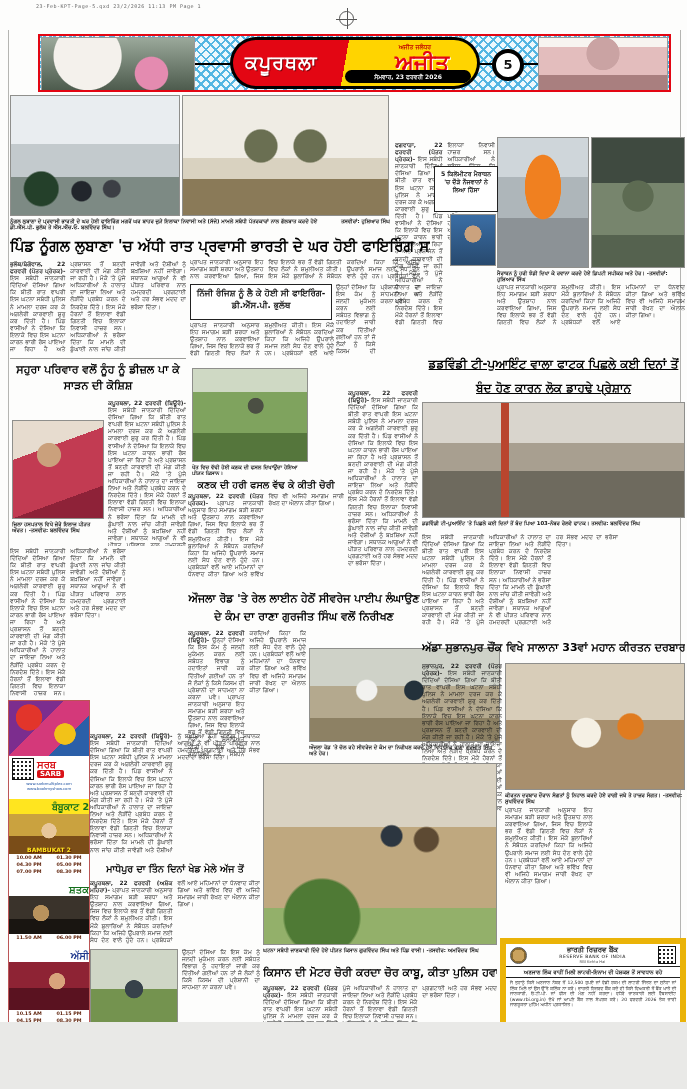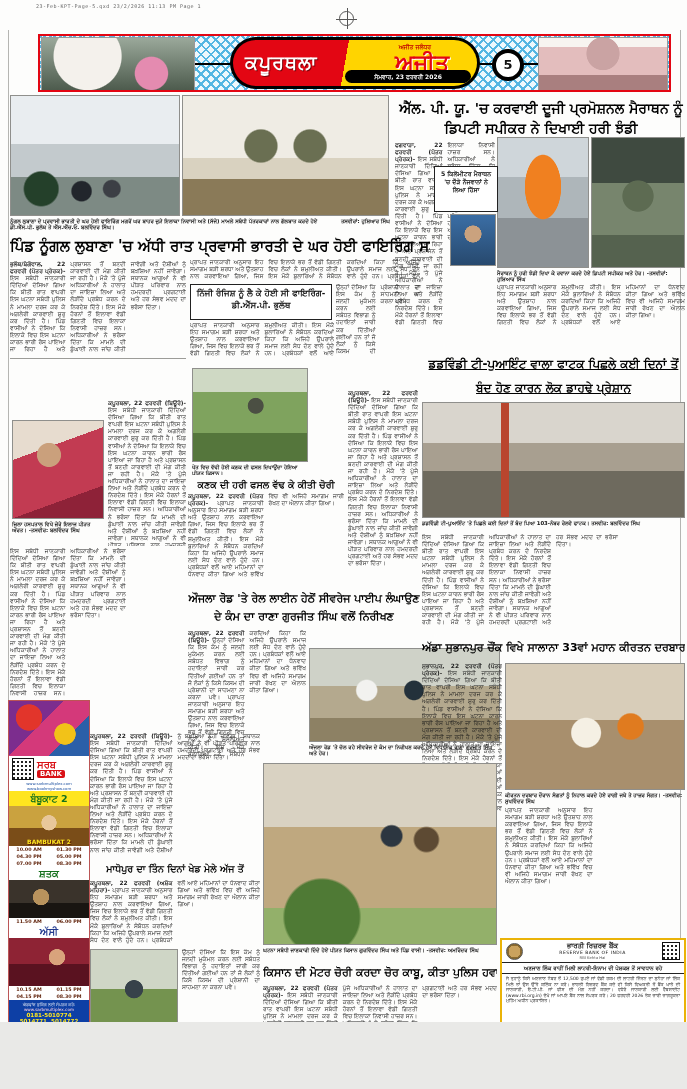--- a/index.html
+++ b/index.html
@@ -98,26 +98,26 @@
   .cinema{position:absolute;left:8px;top:700px;width:82px;height:365px;border:1px solid #b55;
           box-sizing:border-box;background:#fff;overflow:hidden;font-family:"DejaVu Sans",sans-serif;}
   .qr{background:
       repeating-linear-gradient(0deg,#111 0 2px,#fff 2px 4px),
       repeating-linear-gradient(90deg,#111 0 2px,#fff 2px 4px);background-blend-mode:screen;
       border:1px solid #111;}
   .cin-row{display:flex;align-items:center;gap:3px;padding:2px 3px;}
   .cin-name{font-size:10px;font-weight:bold;color:#d91217;line-height:10px;}
   .cin-latin{font-size:7px;font-weight:bold;color:#fff;background:#d91217;padding:0 3px;border-radius:2px;}
   .cin-url{font-size:3.8px;color:#1b4fa0;text-align:center;line-height:4.6px;}
-  .band{font-weight:bold;text-align:center;}
+  .band{font-weight:bold;text-align:right;margin-top:8px;}
   .times{display:grid;grid-template-columns:1fr 1fr;font-size:4.8px;font-weight:bold;color:#5a1a00;
          text-align:center;line-height:7px;}
   .contact{background:#0d3fa5;color:#fff;text-align:center;padding:2px 1px;}
   
-  .rbi{position:absolute;left:500px;top:938px;width:186px;height:127px;border:2px solid #eab308;
+  .rbi{position:absolute;left:500px;top:938px;width:186px;height:127px;border:6px solid #eab308;
        background:#fff;box-sizing:border-box;overflow:hidden;}
   .rbi-head{display:flex;align-items:center;justify-content:space-between;padding:2px 4px;}
   .rbi-seal{width:15px;height:15px;border-radius:50%;background:radial-gradient(circle,#caa25e 0 55%,#8a6a30 56%);border:1px solid #555;}
   .rbi-strip{border-top:1px solid #222;border-bottom:1px solid #222;font-size:5.4px;font-weight:bold;
              text-align:center;padding:1.5px 2px;}
   .rbi-body{font-size:4.5px;line-height:5.6px;text-align:justify;padding:2px 4px;color:#222;height:64px;overflow:hidden;}
   .rbi-foot{background:#111;color:#fff;font-size:4.8px;font-weight:bold;text-align:center;padding:1.5px 2px;}
   
   .sw{width:17px;height:11px;display:inline-block;margin-right:4px;border:0.5px solid #999;}
   .graybar{position:absolute;left:62px;top:1072px;width:80px;height:8px;background:#9c9c9c;border-radius:4px;}
@@ -148,21 +148,20 @@
     <div class="pagecirc">5</div>
   </div>
 
   <div class="photo ph-street" style="left:10px;top:95px;width:170px;height:121px;"></div>
   <div class="photo ph-press" style="left:182px;top:95px;width:207px;height:121px;"></div>
   <div class="cap" style="left:10px;top:218px;width:380px;height:15px;display:flex;gap:6px;">
     <span style="flex:1;">ਨੂੰਗਲ ਲੁਬਾਣਾ ਦੇ ਪ੍ਰਵਾਸੀ ਭਾਰਤੀ ਦੇ ਘਰ ਹੋਈ ਫਾਇਰਿੰਗ ਮਗਰੋਂ ਘਰ ਬਾਹਰ ਜੁੜੇ ਇਲਾਕਾ ਨਿਵਾਸੀ ਅਤੇ (ਸੱਜੇ) ਮਾਮਲੇ ਸਬੰਧੀ ਪੱਤਰਕਾਰਾਂ ਨਾਲ ਗੱਲਬਾਤ ਕਰਦੇ ਹੋਏ ਡੀ.ਐੱਸ.ਪੀ. ਭੁਲੱਥ ਤੇ ਐੱਸ.ਐੱਚ.ਓ. ਬਲਵਿੰਦਰ ਸਿੰਘ।</span>
     <span style="white-space:nowrap;">ਤਸਵੀਰਾਂ: ਹੁਸ਼ਿਆਰ ਸਿੰਘ</span>
   </div>
 
-  <div class="hl" style="left:395px;top:98px;width:292px;height:42px;font-size:14px;line-height:20px;">ਐੱਲ. ਪੀ. ਯੂ. 'ਚ ਕਰਵਾਈ ਦੂਜੀ ਪ੍ਰਮੋਸ਼ਨਲ ਮੈਰਾਥਨ ਨੂੰ ਡਿਪਟੀ ਸਪੀਕਰ ਨੇ ਦਿਖਾਈ ਹਰੀ ਝੰਡੀ</div>
   <div class="cols c2" style="left:395px;top:142px;width:100px;height:188px;">
     <span class="dl">ਫਗਵਾੜਾ, 22 ਫਰਵਰੀ (ਪੱਤਰ ਪ੍ਰੇਰਕ)-</span>
     <span>ਇਸ ਸਬੰਧੀ ਜਾਣਕਾਰੀ ਦਿੰਦਿਆਂ ਦੱਸਿਆ ਗਿਆ ਕਿ ਬੀਤੀ ਰਾਤ ਵਾਪਰੀ ਇਸ ਘਟਨਾ ਸਬੰਧੀ ਪੁਲਿਸ ਨੇ ਮਾਮਲਾ ਦਰਜ ਕਰ ਕੇ ਅਗਲੇਰੀ ਕਾਰਵਾਈ ਸ਼ੁਰੂ ਕਰ ਦਿੱਤੀ ਹੈ। ਪਿੰਡ ਵਾਸੀਆਂ ਨੇ ਦੱਸਿਆ ਕਿ ਇਲਾਕੇ ਵਿਚ ਇਸ ਘਟਨਾ ਕਾਰਨ ਭਾਰੀ ਰੋਸ ਪਾਇਆ ਜਾ ਰਿਹਾ ਹੈ ਅਤੇ ਪ੍ਰਸ਼ਾਸਨ ਤੋਂ ਬਣਦੀ ਕਾਰਵਾਈ ਦੀ ਮੰਗ ਕੀਤੀ ਜਾ ਰਹੀ ਹੈ। ਮੌਕੇ 'ਤੇ ਪੁੱਜੇ ਅਧਿਕਾਰੀਆਂ ਨੇ ਹਾਲਾਤ ਦਾ ਜਾਇਜ਼ਾ ਲਿਆ ਅਤੇ ਲੋੜੀਂਦੇ ਪ੍ਰਬੰਧ ਕਰਨ ਦੇ ਨਿਰਦੇਸ਼ ਦਿੱਤੇ। ਇਸ ਮੌਕੇ ਹੋਰਨਾਂ ਤੋਂ ਇਲਾਵਾ ਵੱਡੀ ਗਿਣਤੀ ਵਿਚ ਇਲਾਕਾ ਨਿਵਾਸੀ ਹਾਜ਼ਰ ਸਨ। ਅਧਿਕਾਰੀਆਂ ਨੇ ਭਰੋਸਾ ਦਿੱਤਾ ਕਿ ਮਾਮਲੇ ਦੀ ਡੂੰਘਾਈ ਨਾਲ ਜਾਂਚ ਕੀਤੀ ਜਾਵੇਗੀ ਅਤੇ ਦੋਸ਼ੀਆਂ ਨੂੰ ਬਖ਼ਸ਼ਿਆ ਨਹੀਂ ਜਾਵੇਗਾ। ਸਥਾਨਕ ਆਗੂਆਂ ਨੇ ਵੀ ਪੀੜਤ ਪਰਿਵਾਰ ਨਾਲ ਹਮਦਰਦੀ ਪ੍ਰਗਟਾਈ ਅਤੇ ਹਰ ਸੰਭਵ ਮਦਦ ਦਾ ਭਰੋਸਾ ਦਿੱਤਾ।</span>
   </div>
   <div class="notebox" style="left:434px;top:166px;width:64px;height:46px;">5 ਕਿਲੋਮੀਟਰ ਮੈਰਾਥਨ 'ਚ ਦੌੜੇ ਨੌਜਵਾਨਾਂ ਨੇ ਲਿਆ ਹਿੱਸਾ</div>
   <div class="photo ph-portrait" style="left:450px;top:214px;width:46px;height:52px;z-index:3;"></div>
   <div class="photo ph-marathon" style="left:497px;top:137px;width:92px;height:131px;"></div>
   <div class="photo ph-statue" style="left:591px;top:137px;width:94px;height:131px;"></div>
   <div class="cap" style="left:497px;top:270px;width:188px;height:13px;">ਮੈਰਾਥਨ ਨੂੰ ਹਰੀ ਝੰਡੀ ਦਿਖਾ ਕੇ ਰਵਾਨਾ ਕਰਦੇ ਹੋਏ ਡਿਪਟੀ ਸਪੀਕਰ ਅਤੇ ਹੋਰ।  -ਤਸਵੀਰਾਂ: ਹੁਸ਼ਿਆਰ ਸਿੰਘ</div>
   <div class="cols c3" style="left:497px;top:284px;width:188px;height:46px;">ਪ੍ਰਾਪਤ ਜਾਣਕਾਰੀ ਅਨੁਸਾਰ ਇਹ ਸਮਾਗਮ ਬੜੀ ਸ਼ਰਧਾ ਅਤੇ ਉਤਸ਼ਾਹ ਨਾਲ ਕਰਵਾਇਆ ਗਿਆ, ਜਿਸ ਵਿਚ ਇਲਾਕੇ ਭਰ ਤੋਂ ਵੱਡੀ ਗਿਣਤੀ ਵਿਚ ਲੋਕਾਂ ਨੇ ਸ਼ਮੂਲੀਅਤ ਕੀਤੀ। ਇਸ ਮੌਕੇ ਬੁਲਾਰਿਆਂ ਨੇ ਸੰਬੋਧਨ ਕਰਦਿਆਂ ਕਿਹਾ ਕਿ ਅਜਿਹੇ ਉਪਰਾਲੇ ਸਮਾਜ ਲਈ ਸੇਧ ਦੇਣ ਵਾਲੇ ਹੁੰਦੇ ਹਨ। ਪ੍ਰਬੰਧਕਾਂ ਵਲੋਂ ਆਏ ਮਹਿਮਾਨਾਂ ਦਾ ਧੰਨਵਾਦ ਕੀਤਾ ਗਿਆ ਅਤੇ ਭਵਿੱਖ ਵਿਚ ਵੀ ਅਜਿਹੇ ਸਮਾਗਮ ਜਾਰੀ ਰੱਖਣ ਦਾ ਐਲਾਨ ਕੀਤਾ ਗਿਆ।</div>
@@ -171,20 +170,21 @@
   <div class="cols c3" style="left:10px;top:261px;width:176px;height:99px;">
     <span class="dl">ਭੁਲੱਥ/ਬੇਗੋਵਾਲ, 22 ਫਰਵਰੀ (ਪੱਤਰ ਪ੍ਰੇਰਕ)-</span>
     <span>ਇਸ ਸਬੰਧੀ ਜਾਣਕਾਰੀ ਦਿੰਦਿਆਂ ਦੱਸਿਆ ਗਿਆ ਕਿ ਬੀਤੀ ਰਾਤ ਵਾਪਰੀ ਇਸ ਘਟਨਾ ਸਬੰਧੀ ਪੁਲਿਸ ਨੇ ਮਾਮਲਾ ਦਰਜ ਕਰ ਕੇ ਅਗਲੇਰੀ ਕਾਰਵਾਈ ਸ਼ੁਰੂ ਕਰ ਦਿੱਤੀ ਹੈ। ਪਿੰਡ ਵਾਸੀਆਂ ਨੇ ਦੱਸਿਆ ਕਿ ਇਲਾਕੇ ਵਿਚ ਇਸ ਘਟਨਾ ਕਾਰਨ ਭਾਰੀ ਰੋਸ ਪਾਇਆ ਜਾ ਰਿਹਾ ਹੈ ਅਤੇ ਪ੍ਰਸ਼ਾਸਨ ਤੋਂ ਬਣਦੀ ਕਾਰਵਾਈ ਦੀ ਮੰਗ ਕੀਤੀ ਜਾ ਰਹੀ ਹੈ। ਮੌਕੇ 'ਤੇ ਪੁੱਜੇ ਅਧਿਕਾਰੀਆਂ ਨੇ ਹਾਲਾਤ ਦਾ ਜਾਇਜ਼ਾ ਲਿਆ ਅਤੇ ਲੋੜੀਂਦੇ ਪ੍ਰਬੰਧ ਕਰਨ ਦੇ ਨਿਰਦੇਸ਼ ਦਿੱਤੇ। ਇਸ ਮੌਕੇ ਹੋਰਨਾਂ ਤੋਂ ਇਲਾਵਾ ਵੱਡੀ ਗਿਣਤੀ ਵਿਚ ਇਲਾਕਾ ਨਿਵਾਸੀ ਹਾਜ਼ਰ ਸਨ। ਅਧਿਕਾਰੀਆਂ ਨੇ ਭਰੋਸਾ ਦਿੱਤਾ ਕਿ ਮਾਮਲੇ ਦੀ ਡੂੰਘਾਈ ਨਾਲ ਜਾਂਚ ਕੀਤੀ ਜਾਵੇਗੀ ਅਤੇ ਦੋਸ਼ੀਆਂ ਨੂੰ ਬਖ਼ਸ਼ਿਆ ਨਹੀਂ ਜਾਵੇਗਾ। ਸਥਾਨਕ ਆਗੂਆਂ ਨੇ ਵੀ ਪੀੜਤ ਪਰਿਵਾਰ ਨਾਲ ਹਮਦਰਦੀ ਪ੍ਰਗਟਾਈ ਅਤੇ ਹਰ ਸੰਭਵ ਮਦਦ ਦਾ ਭਰੋਸਾ ਦਿੱਤਾ।</span>
   </div>
   <div class="cols c3" style="left:190px;top:259px;width:230px;height:23px;">ਪ੍ਰਾਪਤ ਜਾਣਕਾਰੀ ਅਨੁਸਾਰ ਇਹ ਸਮਾਗਮ ਬੜੀ ਸ਼ਰਧਾ ਅਤੇ ਉਤਸ਼ਾਹ ਨਾਲ ਕਰਵਾਇਆ ਗਿਆ, ਜਿਸ ਵਿਚ ਇਲਾਕੇ ਭਰ ਤੋਂ ਵੱਡੀ ਗਿਣਤੀ ਵਿਚ ਲੋਕਾਂ ਨੇ ਸ਼ਮੂਲੀਅਤ ਕੀਤੀ। ਇਸ ਮੌਕੇ ਬੁਲਾਰਿਆਂ ਨੇ ਸੰਬੋਧਨ ਕਰਦਿਆਂ ਕਿਹਾ ਕਿ ਅਜਿਹੇ ਉਪਰਾਲੇ ਸਮਾਜ ਲਈ ਸੇਧ ਦੇਣ ਵਾਲੇ ਹੁੰਦੇ ਹਨ। ਪ੍ਰਬੰਧਕਾਂ ਵਲੋਂ ਆਏ ਮਹਿਮਾਨਾਂ ਦਾ ਧੰਨਵਾਦ ਕੀਤਾ ਗਿਆ ਅਤੇ ਭਵਿੱਖ ਵਿਚ ਵੀ ਅਜਿਹੇ ਸਮਾਗਮ ਜਾਰੀ ਰੱਖਣ ਦਾ ਐਲਾਨ ਕੀਤਾ ਗਿਆ।</div>
   <div class="subbox" style="left:190px;top:284px;width:142px;height:36px;">ਨਿੱਜੀ ਰੰਜਿਸ਼ ਨੂੰ ਲੈ ਕੇ ਹੋਈ ਸੀ ਫਾਇਰਿੰਗ- ਡੀ.ਐੱਸ.ਪੀ. ਭੁਲੱਥ</div>
   <div class="cols c2" style="left:336px;top:284px;width:84px;height:74px;">ਉਨ੍ਹਾਂ ਦੱਸਿਆ ਕਿ ਇਸ ਕੰਮ ਨੂੰ ਜਲਦੀ ਮੁਕੰਮਲ ਕਰਨ ਲਈ ਸਬੰਧਤ ਵਿਭਾਗ ਨੂੰ ਹਦਾਇਤਾਂ ਜਾਰੀ ਕਰ ਦਿੱਤੀਆਂ ਗਈਆਂ ਹਨ ਤਾਂ ਜੋ ਲੋਕਾਂ ਨੂੰ ਕਿਸੇ ਕਿਸਮ ਦੀ ਪ੍ਰੇਸ਼ਾਨੀ ਦਾ ਸਾਹਮਣਾ ਨਾ ਕਰਨਾ ਪਵੇ।</div>
   <div class="cols c2" style="left:190px;top:322px;width:144px;height:38px;">ਪ੍ਰਾਪਤ ਜਾਣਕਾਰੀ ਅਨੁਸਾਰ ਇਹ ਸਮਾਗਮ ਬੜੀ ਸ਼ਰਧਾ ਅਤੇ ਉਤਸ਼ਾਹ ਨਾਲ ਕਰਵਾਇਆ ਗਿਆ, ਜਿਸ ਵਿਚ ਇਲਾਕੇ ਭਰ ਤੋਂ ਵੱਡੀ ਗਿਣਤੀ ਵਿਚ ਲੋਕਾਂ ਨੇ ਸ਼ਮੂਲੀਅਤ ਕੀਤੀ। ਇਸ ਮੌਕੇ ਬੁਲਾਰਿਆਂ ਨੇ ਸੰਬੋਧਨ ਕਰਦਿਆਂ ਕਿਹਾ ਕਿ ਅਜਿਹੇ ਉਪਰਾਲੇ ਸਮਾਜ ਲਈ ਸੇਧ ਦੇਣ ਵਾਲੇ ਹੁੰਦੇ ਹਨ। ਪ੍ਰਬੰਧਕਾਂ ਵਲੋਂ ਆਏ ਮਹਿਮਾਨਾਂ ਦਾ ਧੰਨਵਾਦ ਕੀਤਾ ਗਿਆ ਅਤੇ ਭਵਿੱਖ ਵਿਚ ਵੀ ਅਜਿਹੇ ਸਮਾਗਮ ਜਾਰੀ ਰੱਖਣ ਦਾ ਐਲਾਨ ਕੀਤਾ ਗਿਆ।</div>
 
   <div class="rule" style="left:10px;top:358px;width:176px;"></div>
+  <div class="hl" style="left:12px;top:362px;width:172px;height:34px;font-size:11px;line-height:16px;">ਸਹੁਰਾ ਪਰਿਵਾਰ ਵਲੋਂ ਨੂੰਹ ਨੂੰ ਡੀਜ਼ਲ ਪਾ ਕੇ ਸਾੜਨ ਦੀ ਕੋਸ਼ਿਸ਼</div>
   <div class="cols" style="left:108px;top:400px;width:78px;height:146px;">
     <span class="dl">ਕਪੂਰਥਲਾ, 22 ਫਰਵਰੀ (ਬਿਊਰੋ)-</span>
     <span>ਇਸ ਸਬੰਧੀ ਜਾਣਕਾਰੀ ਦਿੰਦਿਆਂ ਦੱਸਿਆ ਗਿਆ ਕਿ ਬੀਤੀ ਰਾਤ ਵਾਪਰੀ ਇਸ ਘਟਨਾ ਸਬੰਧੀ ਪੁਲਿਸ ਨੇ ਮਾਮਲਾ ਦਰਜ ਕਰ ਕੇ ਅਗਲੇਰੀ ਕਾਰਵਾਈ ਸ਼ੁਰੂ ਕਰ ਦਿੱਤੀ ਹੈ। ਪਿੰਡ ਵਾਸੀਆਂ ਨੇ ਦੱਸਿਆ ਕਿ ਇਲਾਕੇ ਵਿਚ ਇਸ ਘਟਨਾ ਕਾਰਨ ਭਾਰੀ ਰੋਸ ਪਾਇਆ ਜਾ ਰਿਹਾ ਹੈ ਅਤੇ ਪ੍ਰਸ਼ਾਸਨ ਤੋਂ ਬਣਦੀ ਕਾਰਵਾਈ ਦੀ ਮੰਗ ਕੀਤੀ ਜਾ ਰਹੀ ਹੈ। ਮੌਕੇ 'ਤੇ ਪੁੱਜੇ ਅਧਿਕਾਰੀਆਂ ਨੇ ਹਾਲਾਤ ਦਾ ਜਾਇਜ਼ਾ ਲਿਆ ਅਤੇ ਲੋੜੀਂਦੇ ਪ੍ਰਬੰਧ ਕਰਨ ਦੇ ਨਿਰਦੇਸ਼ ਦਿੱਤੇ। ਇਸ ਮੌਕੇ ਹੋਰਨਾਂ ਤੋਂ ਇਲਾਵਾ ਵੱਡੀ ਗਿਣਤੀ ਵਿਚ ਇਲਾਕਾ ਨਿਵਾਸੀ ਹਾਜ਼ਰ ਸਨ। ਅਧਿਕਾਰੀਆਂ ਨੇ ਭਰੋਸਾ ਦਿੱਤਾ ਕਿ ਮਾਮਲੇ ਦੀ ਡੂੰਘਾਈ ਨਾਲ ਜਾਂਚ ਕੀਤੀ ਜਾਵੇਗੀ ਅਤੇ ਦੋਸ਼ੀਆਂ ਨੂੰ ਬਖ਼ਸ਼ਿਆ ਨਹੀਂ ਜਾਵੇਗਾ। ਸਥਾਨਕ ਆਗੂਆਂ ਨੇ ਵੀ ਪੀੜਤ ਪਰਿਵਾਰ ਨਾਲ ਹਮਦਰਦੀ ਪ੍ਰਗਟਾਈ ਅਤੇ ਹਰ ਸੰਭਵ ਮਦਦ ਦਾ ਭਰੋਸਾ ਦਿੱਤਾ।</span>
   </div>
   <div class="photo ph-woman" style="left:12px;top:420px;width:92px;height:99px;"></div>
   <div class="cap" style="left:12px;top:521px;width:92px;height:23px;">ਜ਼ਿਲਾ ਹਸਪਤਾਲ ਵਿਖੇ ਜ਼ੇਰੇ ਇਲਾਜ ਪੀੜਤ ਔਰਤ।  -ਤਸਵੀਰ: ਬਲਵਿੰਦਰ ਸਿੰਘ</div>
   <div class="cols c3" style="left:10px;top:548px;width:176px;height:152px;">ਇਸ ਸਬੰਧੀ ਜਾਣਕਾਰੀ ਦਿੰਦਿਆਂ ਦੱਸਿਆ ਗਿਆ ਕਿ ਬੀਤੀ ਰਾਤ ਵਾਪਰੀ ਇਸ ਘਟਨਾ ਸਬੰਧੀ ਪੁਲਿਸ ਨੇ ਮਾਮਲਾ ਦਰਜ ਕਰ ਕੇ ਅਗਲੇਰੀ ਕਾਰਵਾਈ ਸ਼ੁਰੂ ਕਰ ਦਿੱਤੀ ਹੈ। ਪਿੰਡ ਵਾਸੀਆਂ ਨੇ ਦੱਸਿਆ ਕਿ ਇਲਾਕੇ ਵਿਚ ਇਸ ਘਟਨਾ ਕਾਰਨ ਭਾਰੀ ਰੋਸ ਪਾਇਆ ਜਾ ਰਿਹਾ ਹੈ ਅਤੇ ਪ੍ਰਸ਼ਾਸਨ ਤੋਂ ਬਣਦੀ ਕਾਰਵਾਈ ਦੀ ਮੰਗ ਕੀਤੀ ਜਾ ਰਹੀ ਹੈ। ਮੌਕੇ 'ਤੇ ਪੁੱਜੇ ਅਧਿਕਾਰੀਆਂ ਨੇ ਹਾਲਾਤ ਦਾ ਜਾਇਜ਼ਾ ਲਿਆ ਅਤੇ ਲੋੜੀਂਦੇ ਪ੍ਰਬੰਧ ਕਰਨ ਦੇ ਨਿਰਦੇਸ਼ ਦਿੱਤੇ। ਇਸ ਮੌਕੇ ਹੋਰਨਾਂ ਤੋਂ ਇਲਾਵਾ ਵੱਡੀ ਗਿਣਤੀ ਵਿਚ ਇਲਾਕਾ ਨਿਵਾਸੀ ਹਾਜ਼ਰ ਸਨ। ਅਧਿਕਾਰੀਆਂ ਨੇ ਭਰੋਸਾ ਦਿੱਤਾ ਕਿ ਮਾਮਲੇ ਦੀ ਡੂੰਘਾਈ ਨਾਲ ਜਾਂਚ ਕੀਤੀ ਜਾਵੇਗੀ ਅਤੇ ਦੋਸ਼ੀਆਂ ਨੂੰ ਬਖ਼ਸ਼ਿਆ ਨਹੀਂ ਜਾਵੇਗਾ। ਸਥਾਨਕ ਆਗੂਆਂ ਨੇ ਵੀ ਪੀੜਤ ਪਰਿਵਾਰ ਨਾਲ ਹਮਦਰਦੀ ਪ੍ਰਗਟਾਈ ਅਤੇ ਹਰ ਸੰਭਵ ਮਦਦ ਦਾ ਭਰੋਸਾ ਦਿੱਤਾ।</div>
 
   <div class="photo ph-field" style="left:192px;top:368px;width:116px;height:94px;"></div>
   <div class="cap" style="left:192px;top:464px;width:116px;height:11px;">ਖੇਤ ਵਿਚ ਵੱਢੀ ਹੋਈ ਕਣਕ ਦੀ ਫਸਲ ਦਿਖਾਉਂਦਾ ਹੋਇਆ ਪੀੜਤ ਕਿਸਾਨ।</div>
@@ -242,21 +242,21 @@
     <span class="dl">ਕਪੂਰਥਲਾ, 22 ਫਰਵਰੀ (ਪੱਤਰ ਪ੍ਰੇਰਕ)-</span>
     <span>ਇਸ ਸਬੰਧੀ ਜਾਣਕਾਰੀ ਦਿੰਦਿਆਂ ਦੱਸਿਆ ਗਿਆ ਕਿ ਬੀਤੀ ਰਾਤ ਵਾਪਰੀ ਇਸ ਘਟਨਾ ਸਬੰਧੀ ਪੁਲਿਸ ਨੇ ਮਾਮਲਾ ਦਰਜ ਕਰ ਕੇ ਅਗਲੇਰੀ ਕਾਰਵਾਈ ਸ਼ੁਰੂ ਕਰ ਦਿੱਤੀ ਹੈ। ਪਿੰਡ ਵਾਸੀਆਂ ਨੇ ਦੱਸਿਆ ਕਿ ਇਲਾਕੇ ਵਿਚ ਇਸ ਘਟਨਾ ਕਾਰਨ ਭਾਰੀ ਰੋਸ ਪਾਇਆ ਜਾ ਰਿਹਾ ਹੈ ਅਤੇ ਪ੍ਰਸ਼ਾਸਨ ਤੋਂ ਬਣਦੀ ਕਾਰਵਾਈ ਦੀ ਮੰਗ ਕੀਤੀ ਜਾ ਰਹੀ ਹੈ। ਮੌਕੇ 'ਤੇ ਪੁੱਜੇ ਅਧਿਕਾਰੀਆਂ ਨੇ ਹਾਲਾਤ ਦਾ ਜਾਇਜ਼ਾ ਲਿਆ ਅਤੇ ਲੋੜੀਂਦੇ ਪ੍ਰਬੰਧ ਕਰਨ ਦੇ ਨਿਰਦੇਸ਼ ਦਿੱਤੇ। ਇਸ ਮੌਕੇ ਹੋਰਨਾਂ ਤੋਂ ਇਲਾਵਾ ਵੱਡੀ ਗਿਣਤੀ ਵਿਚ ਇਲਾਕਾ ਨਿਵਾਸੀ ਹਾਜ਼ਰ ਸਨ। ਅਧਿਕਾਰੀਆਂ ਨੇ ਭਰੋਸਾ ਦਿੱਤਾ ਕਿ ਮਾਮਲੇ ਦੀ ਡੂੰਘਾਈ ਨਾਲ ਜਾਂਚ ਕੀਤੀ ਜਾਵੇਗੀ ਅਤੇ ਦੋਸ਼ੀਆਂ ਨੂੰ ਬਖ਼ਸ਼ਿਆ ਨਹੀਂ ਜਾਵੇਗਾ। ਸਥਾਨਕ ਆਗੂਆਂ ਨੇ ਵੀ ਪੀੜਤ ਪਰਿਵਾਰ ਨਾਲ ਹਮਦਰਦੀ ਪ੍ਰਗਟਾਈ ਅਤੇ ਹਰ ਸੰਭਵ ਮਦਦ ਦਾ ਭਰੋਸਾ ਦਿੱਤਾ।</span>
   </div>
 
   <div class="cinema">
     <div class="photo ph-collage" style="position:relative;width:100%;height:55px;border:none;"></div>
     <div class="cin-row">
       <div class="qr" style="width:20px;height:20px;"></div>
       <div>
         <div class="cin-name">ਸਰਬ</div>
-        <div class="cin-latin">BANK</div>
+        <div class="cin-latin">SARB</div>
       </div>
     </div>
     <div class="cin-url">www.sarbmultiplex.com</div>
     <div class="cin-url">www.bookmyshow.com</div>
     <div class="band" style="background:#ffe51f;color:#14701c;font-size:9.5px;line-height:15px;height:15px;">ਬੰਬੂਕਾਟ 2</div>
     <div class="photo ph-poster1" style="position:relative;width:100%;height:40px;border:none;">
       <div style="position:absolute;bottom:1px;width:100%;text-align:center;font-size:6px;font-weight:bold;color:#ffe51f;text-shadow:1px 1px 0 #5a1a00;">BAMBUKAT 2</div>
     </div>
     <div class="times">
       <span>10.00 AM</span>

